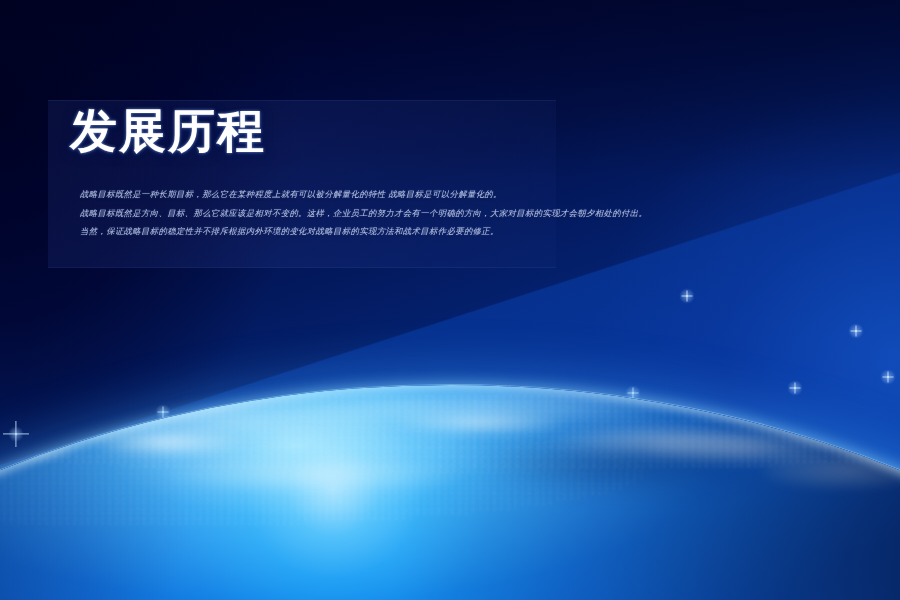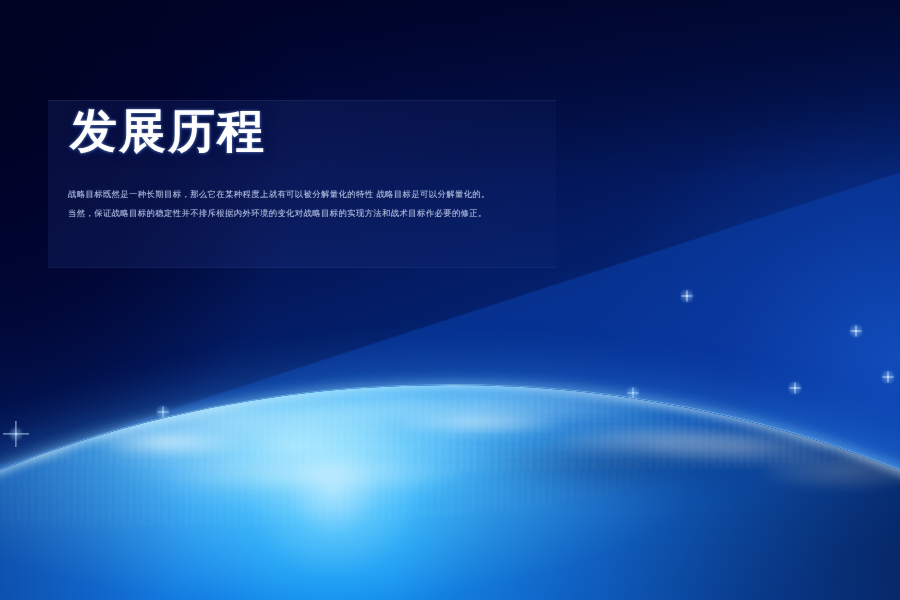--- a/index.html
+++ b/index.html
@@ -267,23 +267,24 @@
     letter-spacing: 2.4px;
     color: #b9c6e6;
     white-space: nowrap;
     margin-left: 2px;
     padding-bottom: 3px;
     text-shadow: 0 1px 3px rgba(4,14,60,0.9);
   }
 
   #body-copy {
     position: absolute;
-    left: 20px;
+    left: 32px;
     top: 84px;
     width: 470px;
+    font-style: italic;
   }
   .body-line {
     font-family: "DejaVu Sans", "Liberation Sans", sans-serif;
     font-size: 8.4px;
     line-height: 18.6px;
     color: #cfd9f2;
     letter-spacing: 0.35px;
     white-space: nowrap;
     opacity: 0.88;
     text-shadow: 0 0 2px rgba(130,170,255,0.55), 0 1px 2px rgba(3,12,55,0.9);
@@ -358,18 +359,19 @@
   </div>
 
   <div id="text-panel">
 
     <div id="headline-row">
       <div id="title-cn">发展历程</div>
     </div>
 
     <div id="body-copy">
       <div class="body-line">战略目标既然是一种长期目标，那么它在某种程度上就有可以被分解量化的特性 战略目标是可以分解量化的。</div>
+      <div class="body-line">战略目标既然是方向、目标、那么它就应该是相对不变的。这样，企业员工的努力才会有一个明确的方向，大家对目标的实现才会朝夕相处的付出。</div>
       <div class="body-line">当然，保证战略目标的稳定性并不排斥根据内外环境的变化对战略目标的实现方法和战术目标作必要的修正。</div>
     </div>
 
   </div>
 
 </div>
 
 </body></html>

